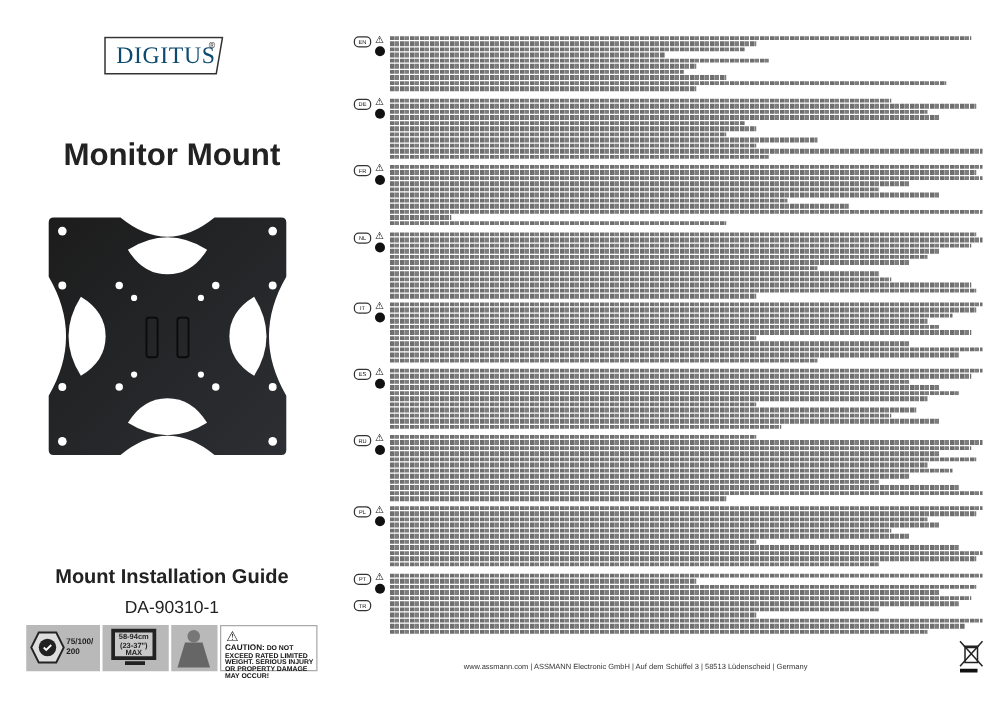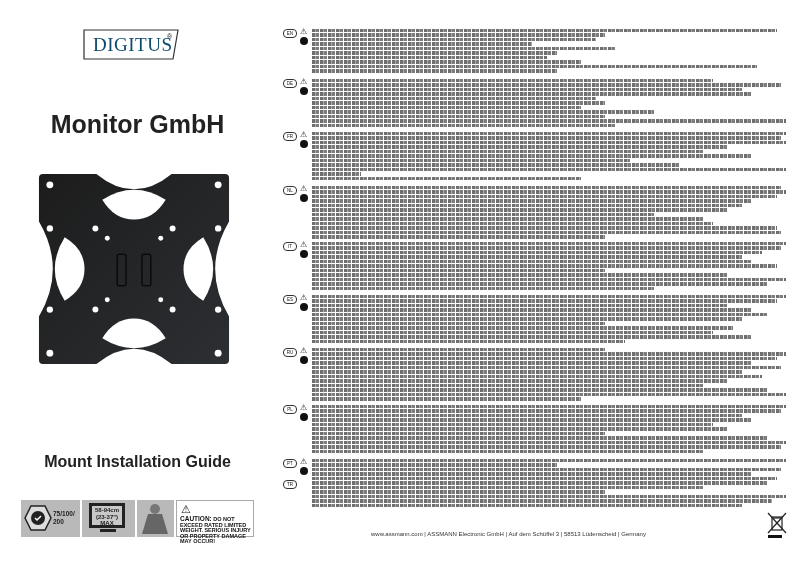--- a/index.html
+++ b/index.html
@@ -48,21 +48,21 @@
 
 <div class="left">
   <div class="logo">
     <svg width="96" height="31" viewBox="0 0 96 31">
       <polygon points="1,1 95,1 90,30 1,30" fill="#fff" stroke="#333" stroke-width="1.2"></polygon>
     </svg>
     <span class="logo-text">DIGITUS</span>
     <span class="logo-reg">®</span>
   </div>
 
-  <div class="title">Monitor GmbH</div>
+  <div class="title">Monitor Mount</div>
 
   <svg class="mount" viewBox="0 0 200 200">
     <defs>
       <linearGradient id="pg" x1="0" y1="0" x2="1" y2="1">
         <stop offset="0" stop-color="#1c1c1c"></stop>
           <stop offset="1" stop-color="#2c2f33"></stop>
       </linearGradient>
     </defs>
     <path d="M8,4 L62,4 Q100,35 138,4 L192,4 Q196,4 196,8 L196,52 Q168,100 196,148 L196,192 Q196,196 192,196 L138,196 Q100,165 62,196 L8,196 Q4,196 4,192 L4,148 Q32,100 4,52 L4,8 Q4,4 8,4 Z" fill="url(#pg)"></path>
     <path d="M68,30 Q100,10 132,30 Q120,50 100,50 Q80,50 68,30 Z" fill="#fff"></path>
@@ -85,20 +85,21 @@
       <circle cx="73" cy="69" r="2.5"></circle>
         <circle cx="127" cy="69" r="2.5"></circle>
       <circle cx="73" cy="131" r="2.5"></circle>
         <circle cx="127" cy="131" r="2.5"></circle>
     </g>
     <rect x="83" y="85" width="9" height="32" rx="2" fill="none" stroke="#0b0b0b" stroke-width="1.5"></rect>
     <rect x="108" y="85" width="9" height="32" rx="2" fill="none" stroke="#0b0b0b" stroke-width="1.5"></rect>
   </svg>
 
   <div class="qig">Mount Installation Guide</div>
+  <div class="model">DA-90310-1</div>
 
   <div class="icons">
     <div class="ibox ibox1">
       <svg width="28" height="28" viewBox="0 0 28 28" style="position:absolute;left:3px;top:4px">
         <polygon points="7,2 21,2 27,14 21,26 7,26 1,14" fill="#ddd" stroke="#222" stroke-width="1.5"></polygon>
         <circle cx="14" cy="14" r="7" fill="#222"></circle>
         <path d="M11,14 l2,2 l4,-4" stroke="#fff" stroke-width="1.5" fill="none"></path>
       </svg>
       <span class="vesa-txt">75/100/
 200</span>

